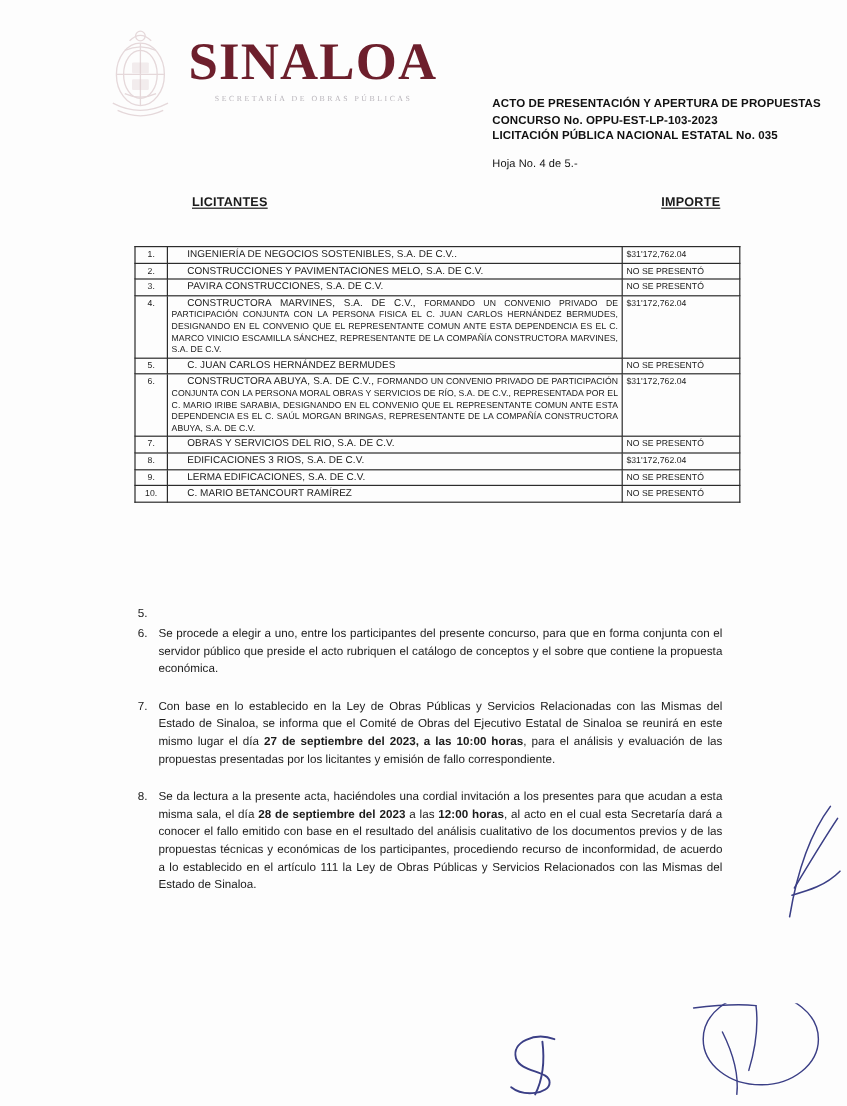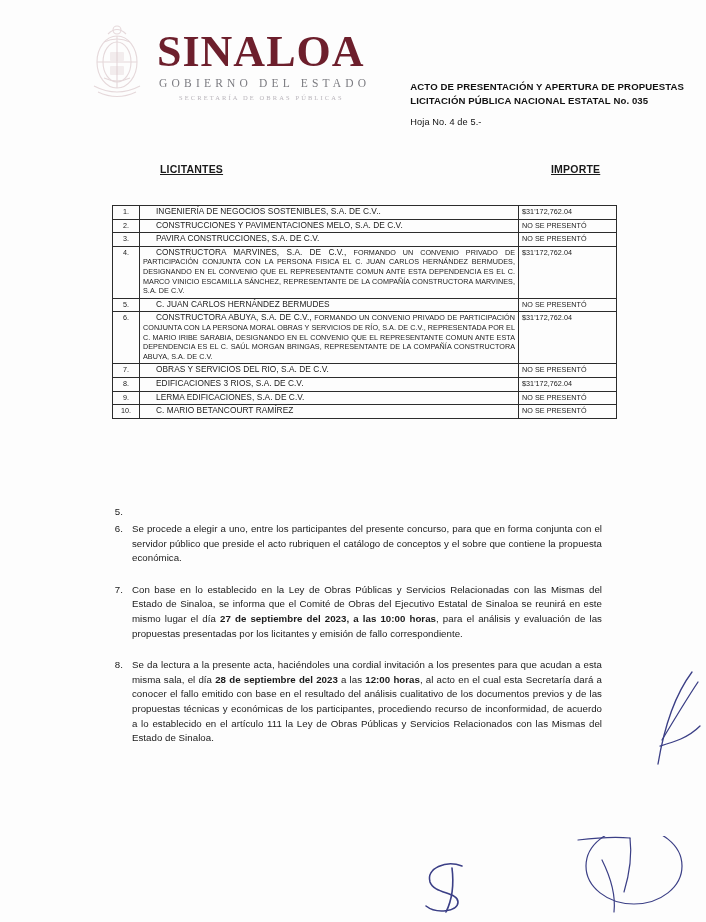--- a/index.html
+++ b/index.html
@@ -195,26 +195,26 @@
         </g>
         <g fill="#6d1f2c" opacity="0.35">
           <rect x="22" y="30" width="14" height="9" rx="1"></rect>
           <rect x="22" y="44" width="14" height="9" rx="1"></rect>
         </g>
       </svg>
     </div>
 
     <div class="brand-block">
       <div class="brand-title">SINALOA</div>
-      <div class="brand-sub">GOBIERNO DEL ESTADO</div>
       <div class="brand-sub2">SECRETARÍA DE OBRAS PÚBLICAS</div>
     </div>
 
     <div class="doc-header">
       <div>ACTO DE PRESENTACIÓN Y APERTURA DE PROPUESTAS</div>
+      <div>CONCURSO No. OPPU-EST-LP-103-2023</div>
       <div>LICITACIÓN PÚBLICA NACIONAL ESTATAL No. 035</div>
       <div class="sheet">Hoja No. 4 de 5.-</div>
     </div>
   </div>
 
   <div class="col-titles">
     <div class="col-title lic">LICITANTES</div>
     <div class="col-title imp">IMPORTE</div>
   </div>
 

